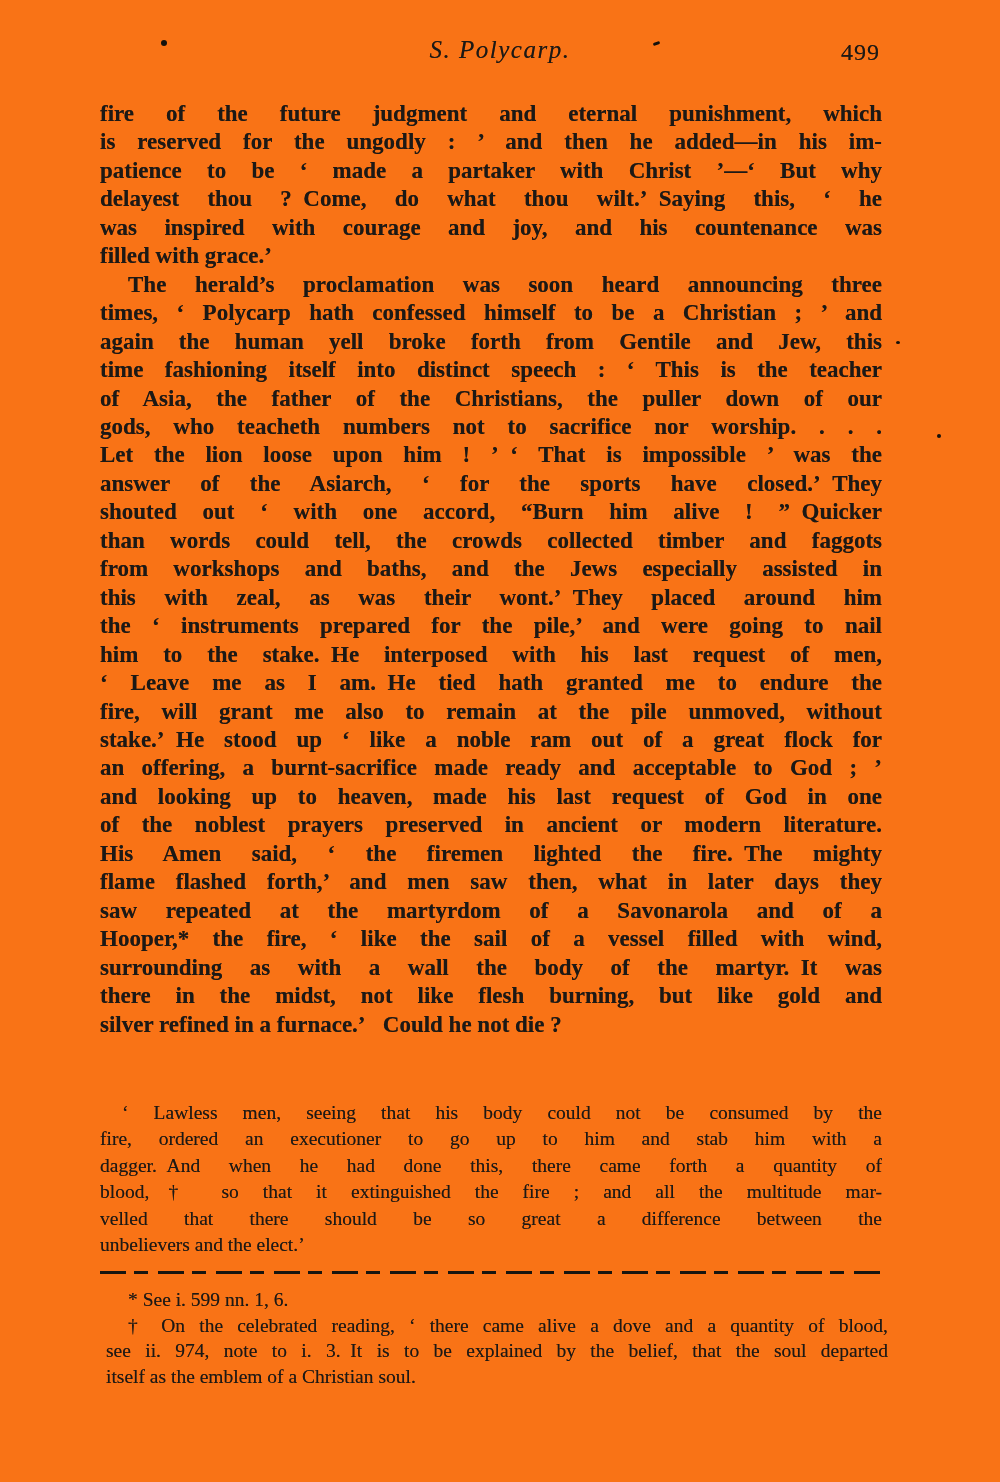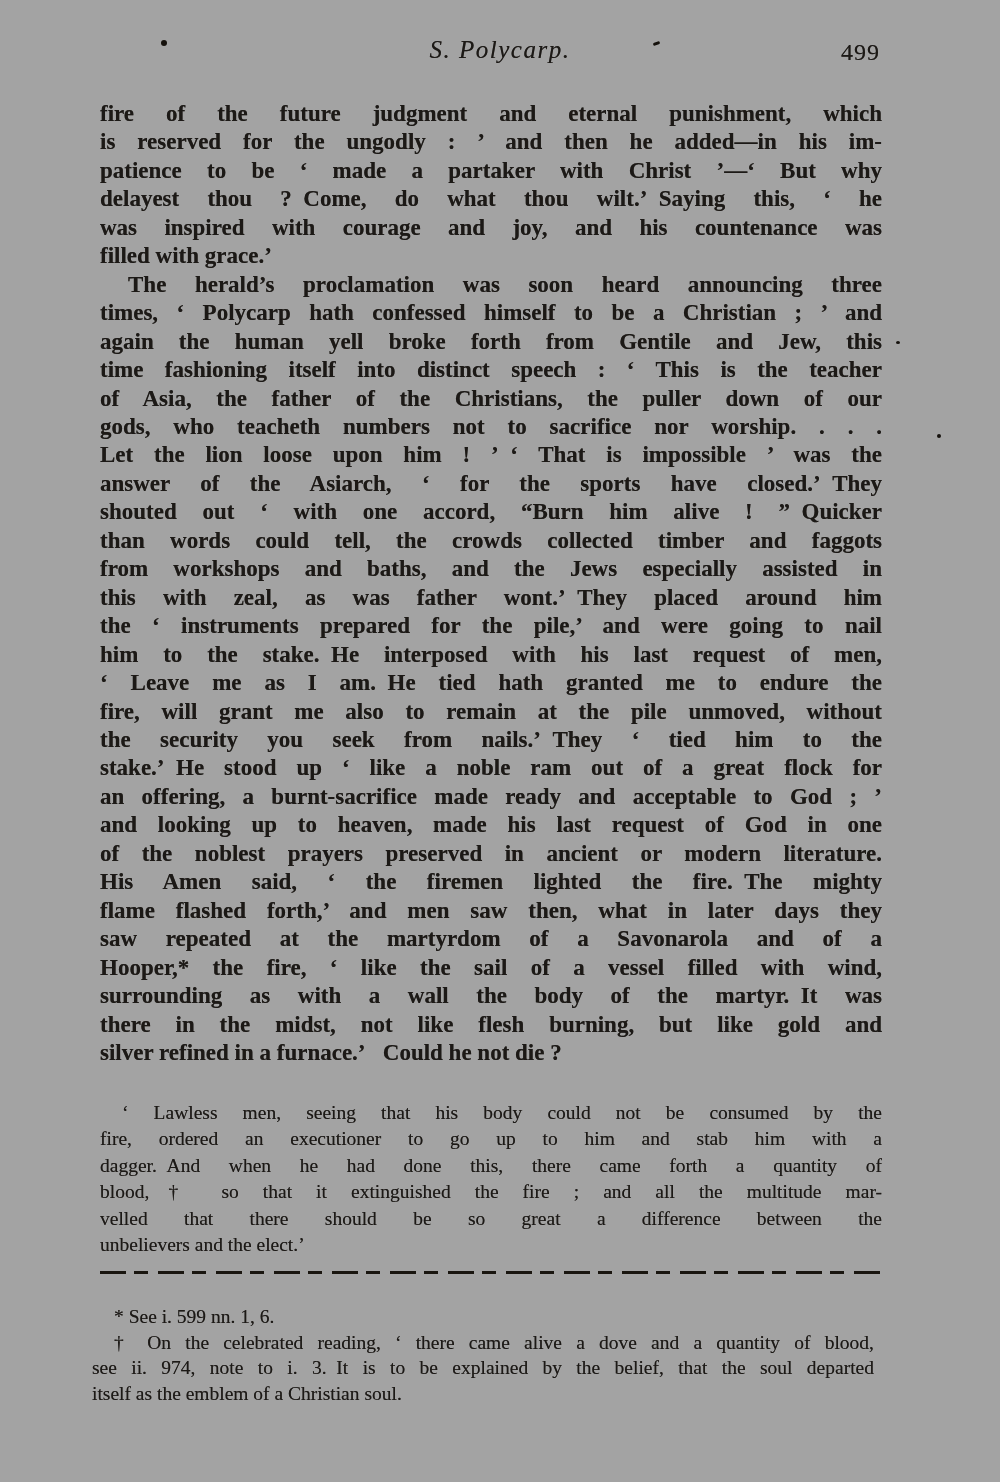--- a/index.html
+++ b/index.html
@@ -1,21 +1,21 @@
 <!DOCTYPE html>
 <html><head>
 <meta charset="utf-8">
 <style>
   html, body { margin: 0; padding: 0; }
   body { background: #fdfdfc; }
   .page {
     position: relative;
     width: 1000px;
     height: 1482px;
-    background: #a3a3a3;
+    background: #f97316;
     font-family: "Liberation Serif", serif;
     color: #1c1916;
     overflow: hidden;
     text-shadow: 0 0 0.5px rgba(20,16,12,0.55);
   }
   .header { position: absolute; top: 36px; left: 100px; right: 100px; height: 36px; }
   .running-title {
     position: absolute; left: 0; right: 0; top: 0;
     text-align: center; font-style: italic; font-size: 25px; letter-spacing: 1.5px;
   }
@@ -34,21 +34,21 @@
 
   .footnote-rule {
     position: absolute; top: 1271px; left: 100px; width: 782px; height: 3px;
     background: repeating-linear-gradient(90deg,
       #19150f 0px, #19150f 26px,
       rgba(25,21,15,0) 26px, rgba(25,21,15,0) 34px,
       #19150f 34px, #19150f 48px,
       rgba(25,21,15,0) 48px, rgba(25,21,15,0) 58px);
   }
 
-  .footnotes { position: absolute; top: 1287px; left: 92px; width: 782px; margin-top: 17px; }
+  .footnotes { position: absolute; top: 1287px; left: 106px; width: 782px; }
   .footnote .line { font-size: 19.5px; line-height: 25.6px; }
   .footnote .line.indent { padding-left: 22px; }
 
   .speck { position: absolute; background: #15110c; border-radius: 50%; }
   .speck.s1 { left: 161px; top: 40px; width: 6px; height: 6px; }
   .speck.s2 { left: 653px; top: 42px; width: 7px; height: 3px; border-radius: 2px; transform: rotate(-20deg); }
   .speck.s3 { left: 896px; top: 341px; width: 4px; height: 3px; }
   .speck.s4 { left: 937px; top: 434px; width: 4px; height: 4px; }
 </style>
 </head>
@@ -80,26 +80,25 @@
         <div class="line">times, ‘ Polycarp hath confessed himself to be a Christian ; ’ and</div>
         <div class="line">again the human yell broke forth from Gentile and Jew, this</div>
         <div class="line">time fashioning itself into distinct speech : ‘ This is the teacher</div>
         <div class="line">of Asia, the father of the Christians, the puller down of our</div>
         <div class="line">gods, who teacheth numbers not to sacrifice nor worship. . . .</div>
         <div class="line">Let the lion loose upon him ! ’ ‘ That is impossible ’ was the</div>
         <div class="line">answer of the Asiarch, ‘ for the sports have closed.’ They</div>
         <div class="line">shouted out ‘ with one accord, “Burn him alive ! ” Quicker</div>
         <div class="line">than words could tell, the crowds collected timber and faggots</div>
         <div class="line">from workshops and baths, and the Jews especially assisted in</div>
-        <div class="line">this with zeal, as was father wont.’ They placed around him</div>
+        <div class="line">this with zeal, as was their wont.’ They placed around him</div>
         <div class="line">the ‘ instruments prepared for the pile,’ and were going to nail</div>
         <div class="line">him to the stake. He interposed with his last request of men,</div>
         <div class="line">‘ Leave me as I am. He tied hath granted me to endure the</div>
         <div class="line">fire, will grant me also to remain at the pile unmoved, without</div>
-        <div class="line">the security you seek from nails.’ They ‘ tied him to the</div>
         <div class="line">stake.’ He stood up ‘ like a noble ram out of a great flock for</div>
         <div class="line">an offering, a burnt-sacrifice made ready and acceptable to God ; ’</div>
         <div class="line">and looking up to heaven, made his last request of God in one</div>
         <div class="line">of the noblest prayers preserved in ancient or modern literature.</div>
         <div class="line">His Amen said, ‘ the firemen lighted the fire. The mighty</div>
         <div class="line">flame flashed forth,’ and men saw then, what in later days they</div>
         <div class="line">saw repeated at the martyrdom of a Savonarola and of a</div>
         <div class="line">Hooper,* the fire, ‘ like the sail of a vessel filled with wind,</div>
         <div class="line">surrounding as with a wall the body of the martyr. It was</div>
         <div class="line">there in the midst, not like flesh burning, but like gold and</div>

